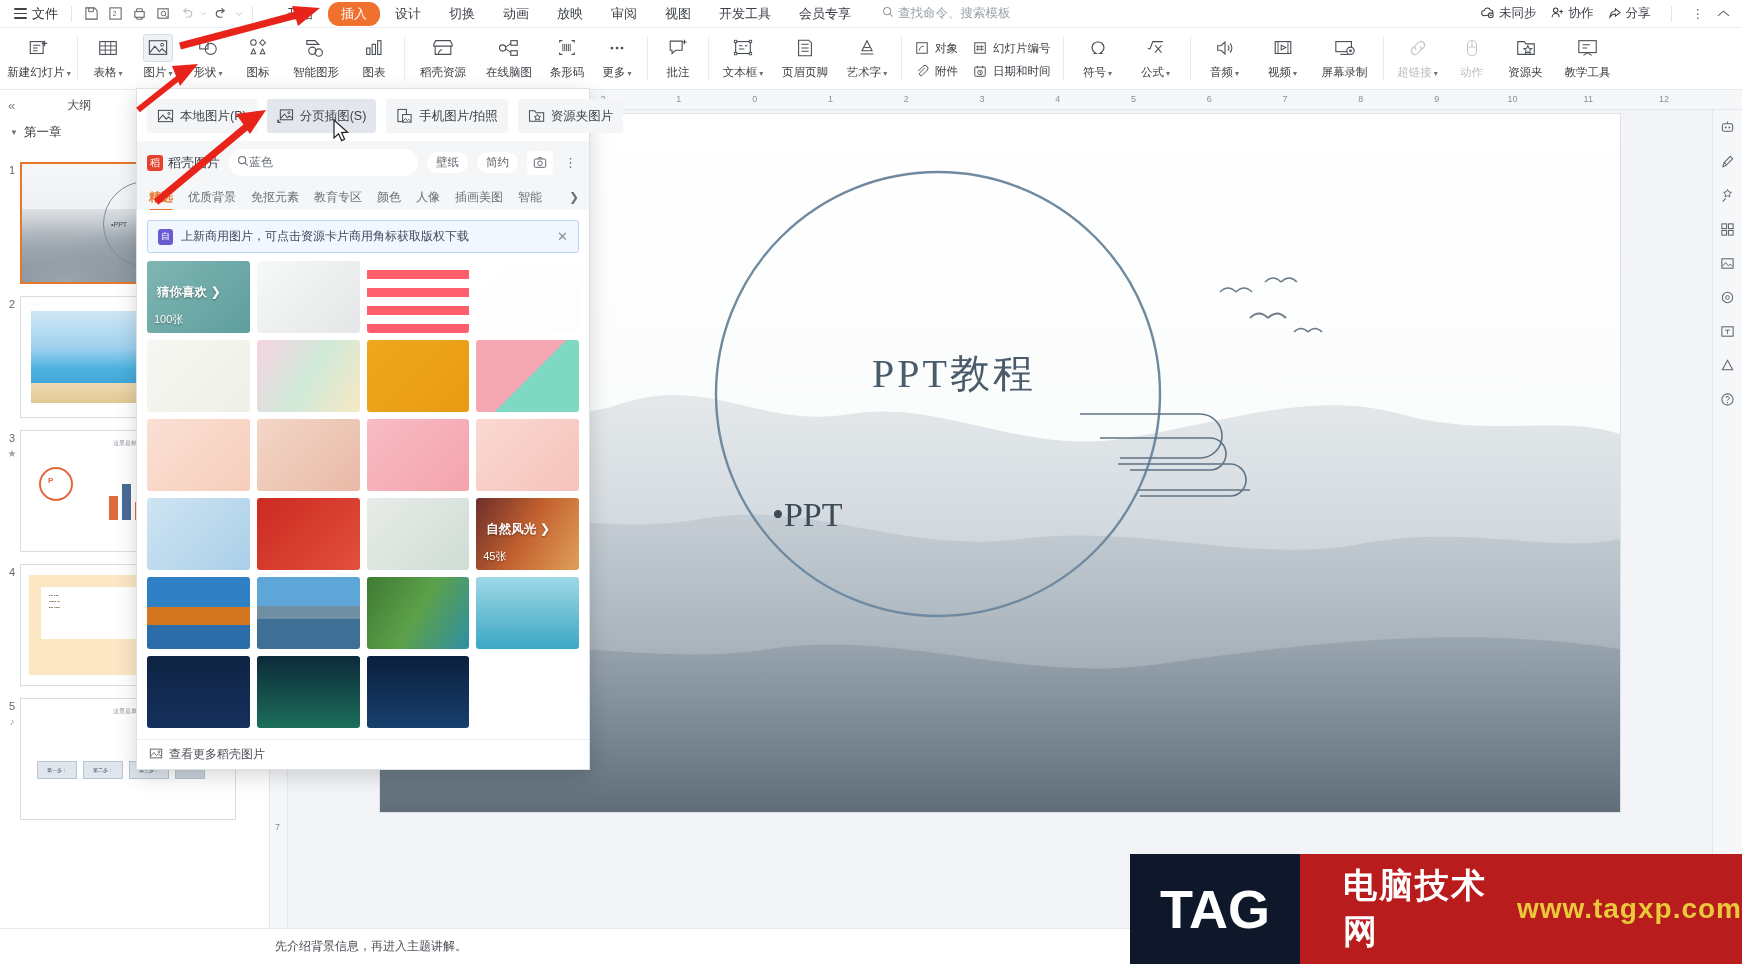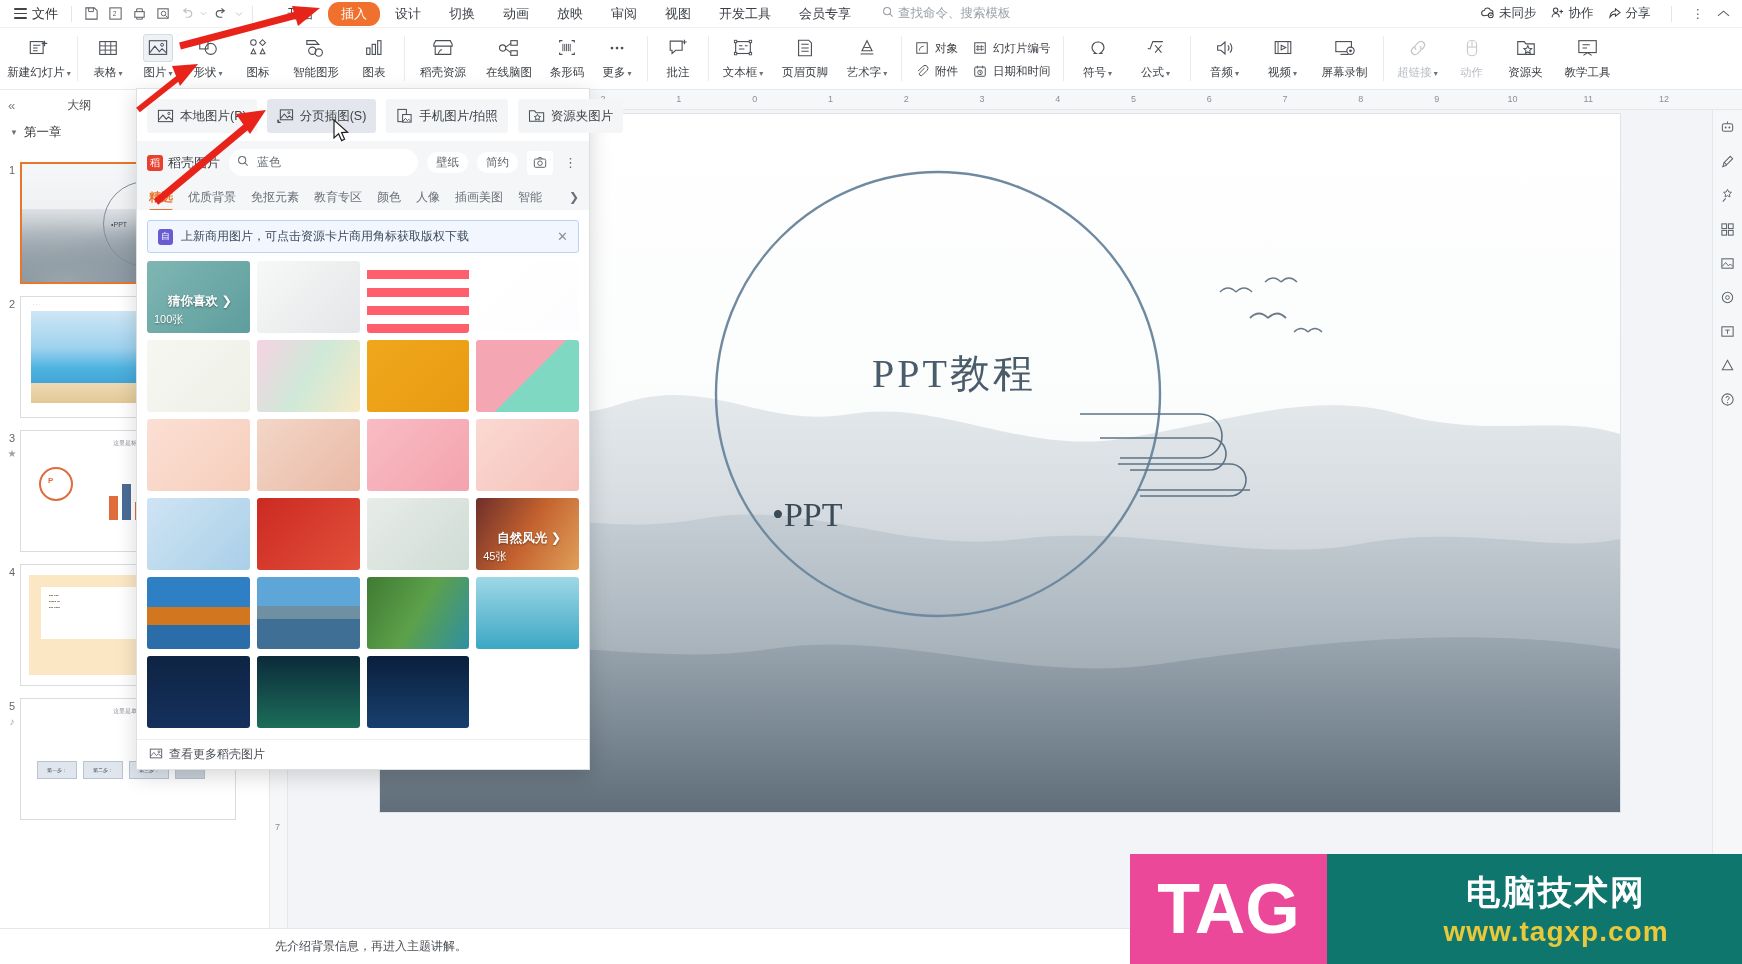--- a/index.html
+++ b/index.html
@@ -148,21 +148,21 @@
   .ptbtn { flex:0 0 auto; height:34px; display:flex; align-items:center; gap:6px; padding:0 10px;
            background:#f4f5f7; border-radius:3px; font-size:12.5px; color:#3c4146; }
   .ptbtn.hl { background:#e3e7ed; }
   .ptbtn .ic { color:#4a4f55; display:flex; }
 
   .panel-search { background:#f4f6f8; padding:8px 10px; display:flex; align-items:center; gap:9px; }
   .brand { display:flex; align-items:center; gap:5px; font-size:13px; color:#3c4146; white-space:nowrap;}
   .brandmark { width:16px; height:16px; border-radius:3px; background:#e8402e; color:#fff; font-size:10px;
                display:flex; align-items:center; justify-content:center; }
   .sfield { flex:1; height:27px; background:#fff; border-radius:14px; display:flex; align-items:center;
-            padding:0 8px; gap:8px; font-size:12px; color:#6b7178;}
+            padding:0 8px; gap:0; font-size:12px; color:#6b7178;}
   .chip { background:#fff; border-radius:12px; padding:3px 9px; font-size:11.5px; color:#5d636a;}
   .camera { width:26px; height:24px; background:#fff; border-radius:4px; display:flex; align-items:center; justify-content:center; color:#5d636a;}
   .kebab { color:#6b7178; padding:0 2px; font-size:13px;}
 
   .panel-tabs { background:#f4f6f8; display:flex; align-items:center; gap:15px; padding:0 10px 0 12px; height:26px;
                 font-size:12px; color:#6b7178; position:relative;}
   .ptab { position:relative; white-space:nowrap; }
   .ptab.on { color:#e8742b; font-weight:bold; }
   .ptab.on::after { content:""; position:absolute; left:0; right:0; bottom:-6px; height:2.5px; background:#e8742b; border-radius:2px;}
   .ptabs-more { margin-left:auto; color:#6b7178; font-size:12px; }
@@ -170,34 +170,34 @@
   .panel-body { flex:1; overflow:hidden; background:#fff; padding:0 10px; position:relative;}
   .notice { margin:10px 0 8px; height:33px; background:#f2f7ff; border:1px solid #b9d3f5; border-radius:3px;
             display:flex; align-items:center; gap:8px; padding:0 10px; font-size:12px; color:#3d4a5c;}
   .notice .badge { width:15px; height:16px; background:#6b5bd2; color:#fff; font-size:9px; border-radius:3px;
                    display:flex; align-items:center; justify-content:center;}
   .notice .x { margin-left:auto; color:#8b9097; font-size:13px;}
 
   .grid { display:grid; grid-template-columns:repeat(4,1fr); gap:7px; }
   .cell { height:72px; border-radius:3px; overflow:hidden; position:relative; }
   .lblwrap { position:absolute; left:0; bottom:6px; }
-  .lblwrap .l1 { color:#fff; font-size:12.5px; font-weight:bold; text-shadow:0 1px 2px rgba(0,0,0,.4); padding-left:21px;}
-  .lblwrap .l2 { color:#fff; font-size:11px; text-shadow:0 1px 2px rgba(0,0,0,.4); padding-left:7px; margin-top:2px;}
+  .lblwrap .l1 { color:#fff; font-size:12.5px; font-weight:bold; text-shadow:0 1px 2px rgba(0,0,0,.4); padding-left:10px;}
+  .lblwrap .l2 { color:#fff; font-size:11px; text-shadow:0 1px 2px rgba(0,0,0,.4); padding-left:7px; margin-top:11px;}
 
   .panel-foot { height:30px; border-top:1px solid #eceff2; display:flex; align-items:center; gap:6px;
                 padding:0 12px; font-size:12px; color:#4a4f55; background:#fff;}
 
   
   .arrow { position:absolute; z-index:70; pointer-events:none; }
 
   
   .wm { position:absolute; right:0; bottom:0; width:612px; height:110px; z-index:80; display:flex; }
-  .wm-left { width:197px; background:#ec4899; display:flex; align-items:center; justify-content:center;
-             color:#fff; font-size:70px; font-weight:bold; font-family:"Liberation Sans",sans-serif;}
-  .wm-right { flex:1; background:#0f766e; display:flex; flex-direction:column; align-items:center; justify-content:center;padding-left:43px; }
+  .wm-left { width:170px; background:#0f172a; display:flex; align-items:center; justify-content:center;
+             color:#fff; font-size:54px; font-weight:bold; font-family:"Liberation Sans",sans-serif;}
+  .wm-right { flex:1; background:#b91c1c; display:flex; flex-direction:row; align-items:center; justify-content:center;padding-left:43px; }
   .wm-r1 { color:#fff; font-size:34px; font-weight:bold; letter-spacing:2px;}
   .wm-r2 { color:#e9c93b; font-size:28px; font-weight:bold; letter-spacing:1px;}
 
   .cursor { position:absolute; z-index:75; }
 </style>
 </head>
 <body>
 
 <div class="titlebar">
   <div class="tb-file">

